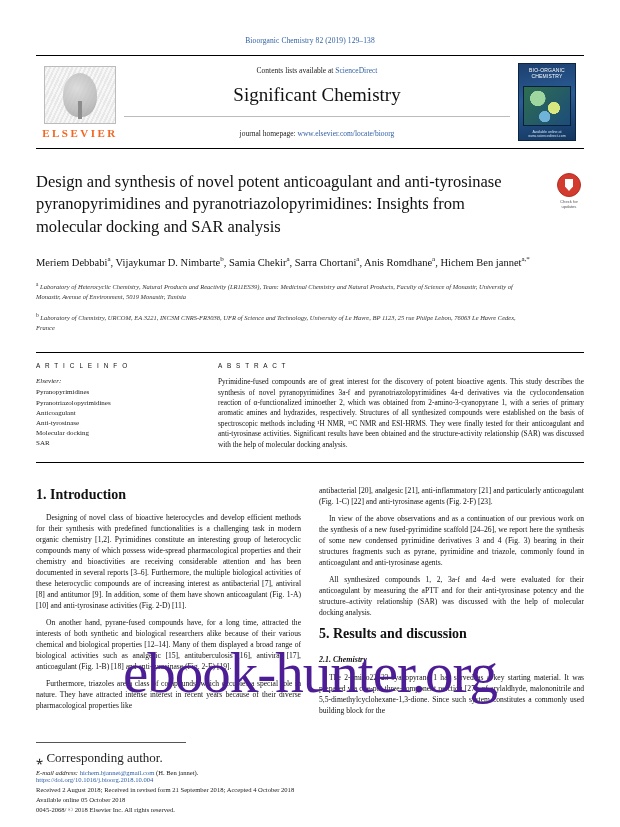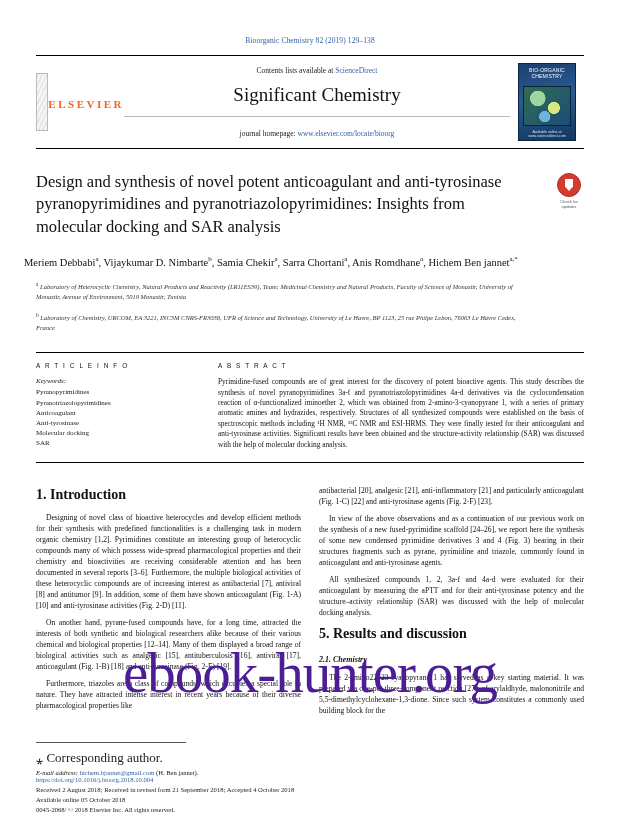--- a/index.html
+++ b/index.html
@@ -39,21 +39,21 @@
     border-bottom: 1px solid #000;
     height: 92px;
     display: flex;
     align-items: stretch;
     position: relative;
   }
   .mast-left {
     width: 88px;
     border-right: 0px solid #ccc;
     display: flex;
-    flex-direction: row;
+    flex-direction: column;
     align-items: center;
     justify-content: center;
   }
   .els-tree {
     width: 70px;
     height: 56px;
     background:
       repeating-linear-gradient(115deg, #e8e8e8 0 2px, #f7f7f7 2px 4px);
     border: 0.5px solid #bbb;
     position: relative;
@@ -192,21 +192,21 @@
   }
   .cm-text {
     font-size: 4.2px;
     color: #555;
     margin-top: 2px;
     line-height: 1.2;
     font-family: "Liberation Sans", sans-serif;
   }
 
   .authors {
-    margin: 16px 36px 0 24px;
+    margin: 16px 36px 0 36px;
     font-size: 10.5px;
     line-height: 1.6;
     color: #111;
     width: 500px;
   }
   .authors sup { font-size: 7px; }
   .affils {
     margin: 9px 36px 0 36px;
     font-size: 6.5px;
     line-height: 1.5;
@@ -360,21 +360,21 @@
     </div>
   </div>
 
   <div class="authors">Meriem Debbabi<sup>a</sup>, Vijaykumar D. Nimbarte<sup>b</sup>, Samia Chekir<sup>a</sup>, Sarra Chortani<sup>a</sup>, Anis Romdhane<sup>a</sup>, Hichem Ben jannet<sup>a,*</sup></div>
   <div class="affils"><sup>a</sup> Laboratory of Heterocyclic Chemistry, Natural Products and Reactivity (LR11ES39), Team: Medicinal Chemistry and Natural Products, Faculty of Science of Monastir, University of Monastir, Avenue of Environment, 5019 Monastir, Tunisia</div>
   <div class="affils"><sup>b</sup> Laboratory of Chemistry, URCOM, EA 3221, INC3M CNRS-FR3038, UFR of Science and Technology, University of Le Havre, BP 1123, 25 rue Philpe Lebon, 76063 Le Havre Cedex, France</div>
 
   <div class="infoabs">
     <div class="info-col">
       <div class="sec-head">A R T I C L E   I N F O</div>
-      <div class="kw-label">Keywords:</div>
+      <div class="kw-label">Elsevier:</div>
       <div class="kw-list">
         <div>Pyranopyrimidines</div>
         <div>Pyranotriazolopyrimidines</div>
         <div>Anticoagulant</div>
         <div>Anti-tyrosinase</div>
         <div>Molecular docking</div>
         <div>SAR</div>
       </div>
     </div>
     <div class="abs-col">

